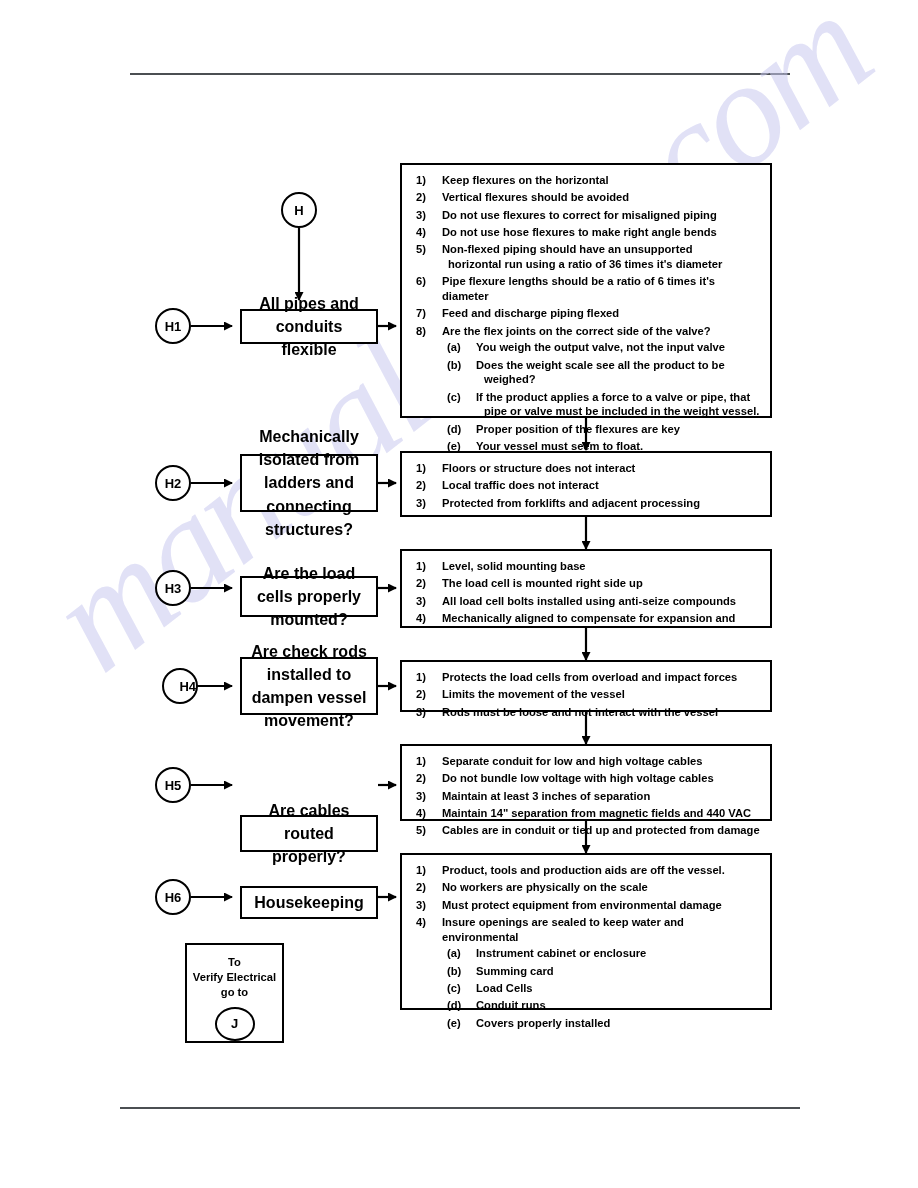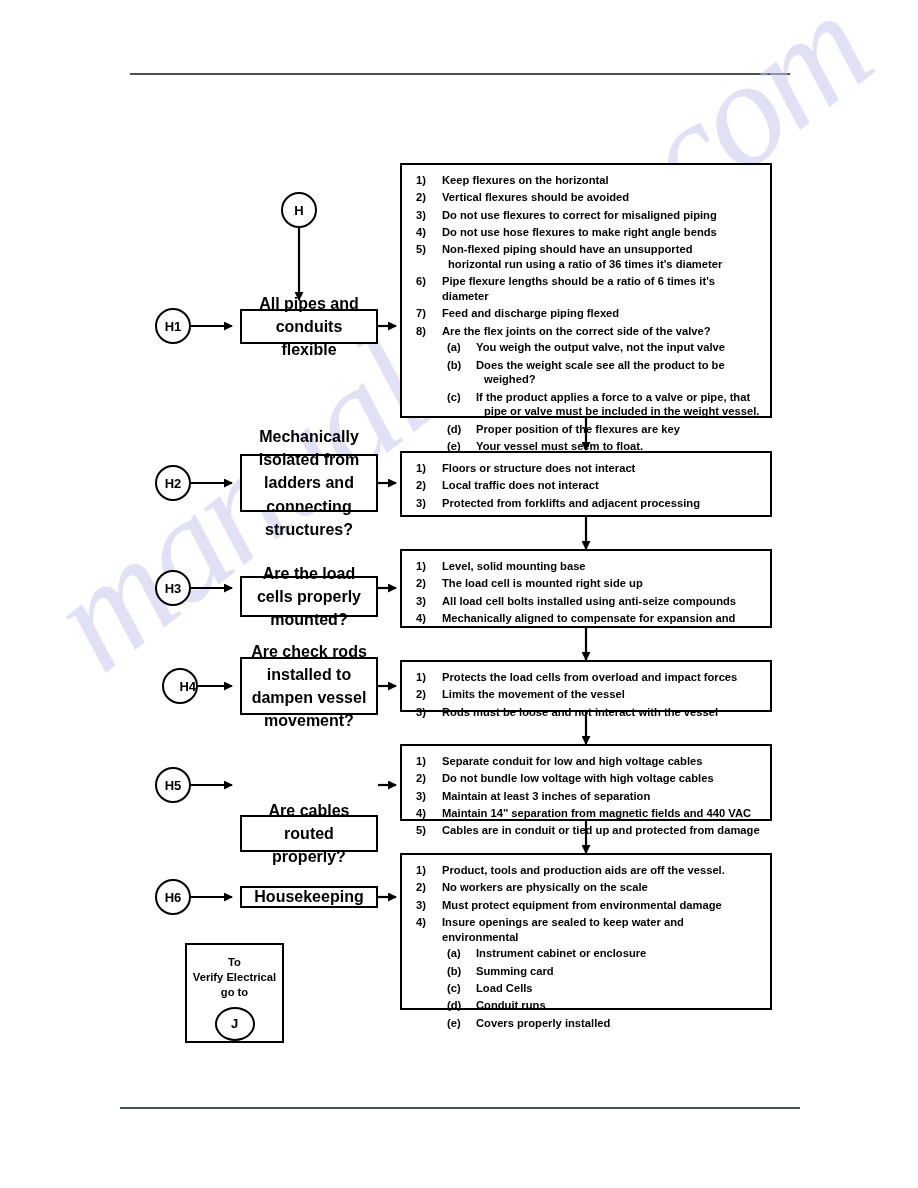--- a/index.html
+++ b/index.html
@@ -299,21 +299,21 @@
     <li><span class="mark">2)</span><span>Do not bundle low voltage with high voltage cables</span></li>
     <li><span class="mark">3)</span><span>Maintain at least 3 inches of separation</span></li>
     <li><span class="mark">4)</span><span>Maintain 14" separation from magnetic fields and 440 VAC</span></li>
     <li><span class="mark">5)</span><span>Cables are in conduit or tied up and protected from damage</span></li>
   </ol>
 </div>
 
 <div class="node circle" style="left:155px; top:879px; width:36px; height:36px;">
   <span>H6</span>
 </div>
-<div class="node procbox" style="left:240px; top:886px; width:138px; height:22px;">
+<div class="node procbox" style="left:240px; top:886px; width:138px; height:33px;">
   <span>Housekeeping</span>
 </div>
 <div class="node listbox" style="left:400px; top:853px; width:372px; height:157px;">
   <ol class="lvl1">
     <li><span class="mark">1)</span><span>Product, tools and production aids are off the vessel.</span></li>
     <li><span class="mark">2)</span><span>No workers are physically on the scale</span></li>
     <li><span class="mark">3)</span><span>Must protect equipment from environmental damage</span></li>
     <li><span class="mark">4)</span><span>Insure openings are sealed to keep water and environmental</span>
       <ol class="lvl2">
         <li><span class="mark">(a)</span><span>Instrument cabinet or enclosure</span></li>

